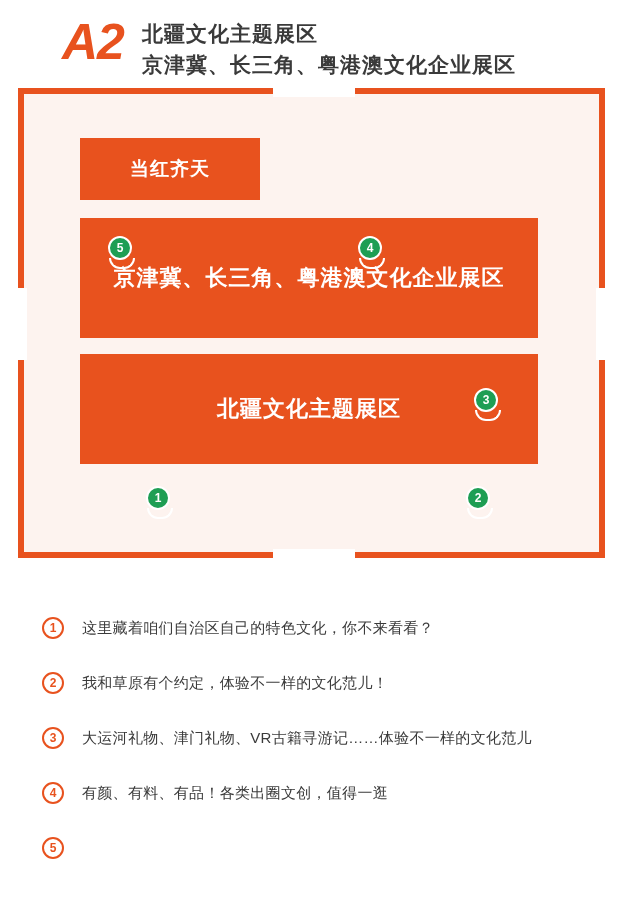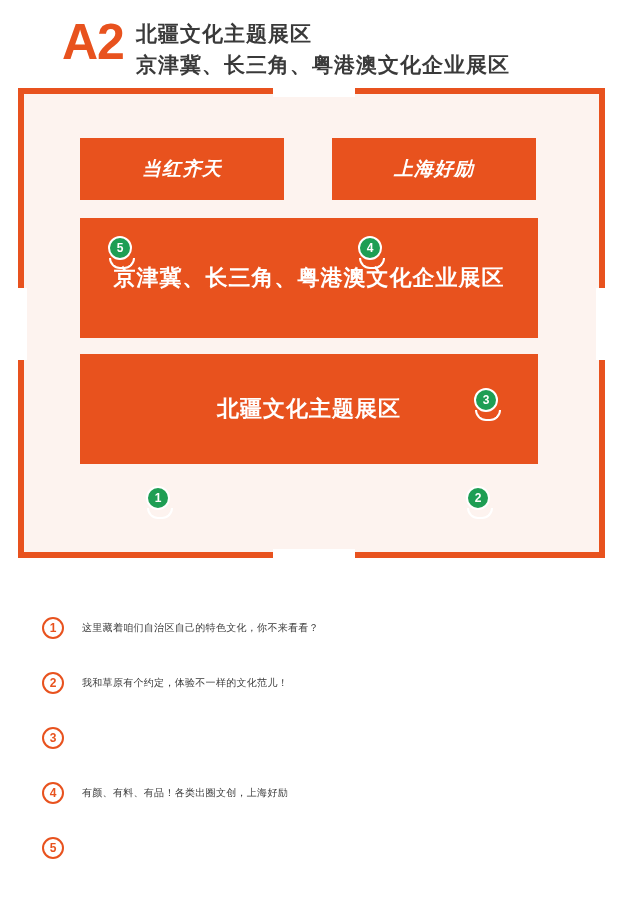--- a/index.html
+++ b/index.html
@@ -24,21 +24,22 @@
     height: 80px;
     box-sizing: border-box;
   }
   .hall-code {
     font-size: 50px;
     font-weight: bold;
     color: #E8521E;
     line-height: 60px;
     letter-spacing: -1px;
     font-family: "Liberation Sans", "DejaVu Sans", sans-serif;
-    margin-right: 12px;
+    margin-right: 18px;
+    font-style: italic;
   }
   .header-titles {
     padding-top: 6px;
   }
   .header-titles .line {
     font-size: 21px;
     font-weight: bold;
     color: #3a3a3a;
     line-height: 31px;
     letter-spacing: 1px;
@@ -73,24 +74,23 @@
     background: #E8521E;
     color: #ffffff;
     display: flex;
     align-items: center;
     justify-content: center;
     font-weight: bold;
     letter-spacing: 1px;
     box-sizing: border-box;
   }
   .block.small {
-    width: 204px;
+    width: 180px;
     height: 62px;
     font-size: 19px;
-    font-style: italic;
   }
   .block.b-top-left  { left: 62px;  top: 50px; }
   .block.b-top-right { left: 314px; top: 50px; }
   .block.b-mid {
     left: 62px;
     top: 130px;
     width: 458px;
     height: 120px;
     font-size: 22px;
   }
@@ -162,21 +162,21 @@
     color: #E8521E;
     font-size: 12px;
     font-weight: bold;
     display: flex;
     align-items: center;
     justify-content: center;
     box-sizing: border-box;
     margin-right: 18px;
   }
   .legend-text {
-    font-size: 10px;
+    font-size: 15px;
     color: #3a3a3a;
     line-height: 22px;
     letter-spacing: 0.3px;
   }
 </style>
 </head>
 <body>
 
 <div class="header">
   <div class="hall-code">A2</div>
@@ -190,23 +190,20 @@
   <div class="frame"></div>
   <div class="notch top"></div>
   <div class="notch bottom"></div>
   <div class="notch left"></div>
   <div class="notch right"></div>
 
   <div class="block small b-top-left">
     <span>当红齐天</span>
   </div>
 
-  <div class="block small b-top-right">
-    <span>上海好励</span>
-  </div>
 
   <div class="block b-mid">
     <span>京津冀、长三角、粤港澳文化企业展区</span>
   </div>
 
   <div class="block b-bottom">
     <span>北疆文化主题展区</span>
   </div>
 
   <div class="pin p5">
@@ -235,21 +232,22 @@
   <div class="legend-row">
     <div class="legend-num">1</div>
     <div class="legend-text">这里藏着咱们自治区自己的特色文化，你不来看看？</div>
   </div>
   <div class="legend-row">
     <div class="legend-num">2</div>
     <div class="legend-text">我和草原有个约定，体验不一样的文化范儿！</div>
   </div>
   <div class="legend-row">
     <div class="legend-num">3</div>
+    <div class="legend-text">大运河礼物、津门礼物、VR古籍寻游记……体验不一样的文化范儿</div>
   </div>
   <div class="legend-row">
     <div class="legend-num">4</div>
-    <div class="legend-text">有颜、有料、有品！各类出圈文创，上海好励</div>
+    <div class="legend-text">有颜、有料、有品！各类出圈文创，值得一逛</div>
   </div>
   <div class="legend-row">
     <div class="legend-num">5</div>
   </div>
 </div>
 
 </body></html>

